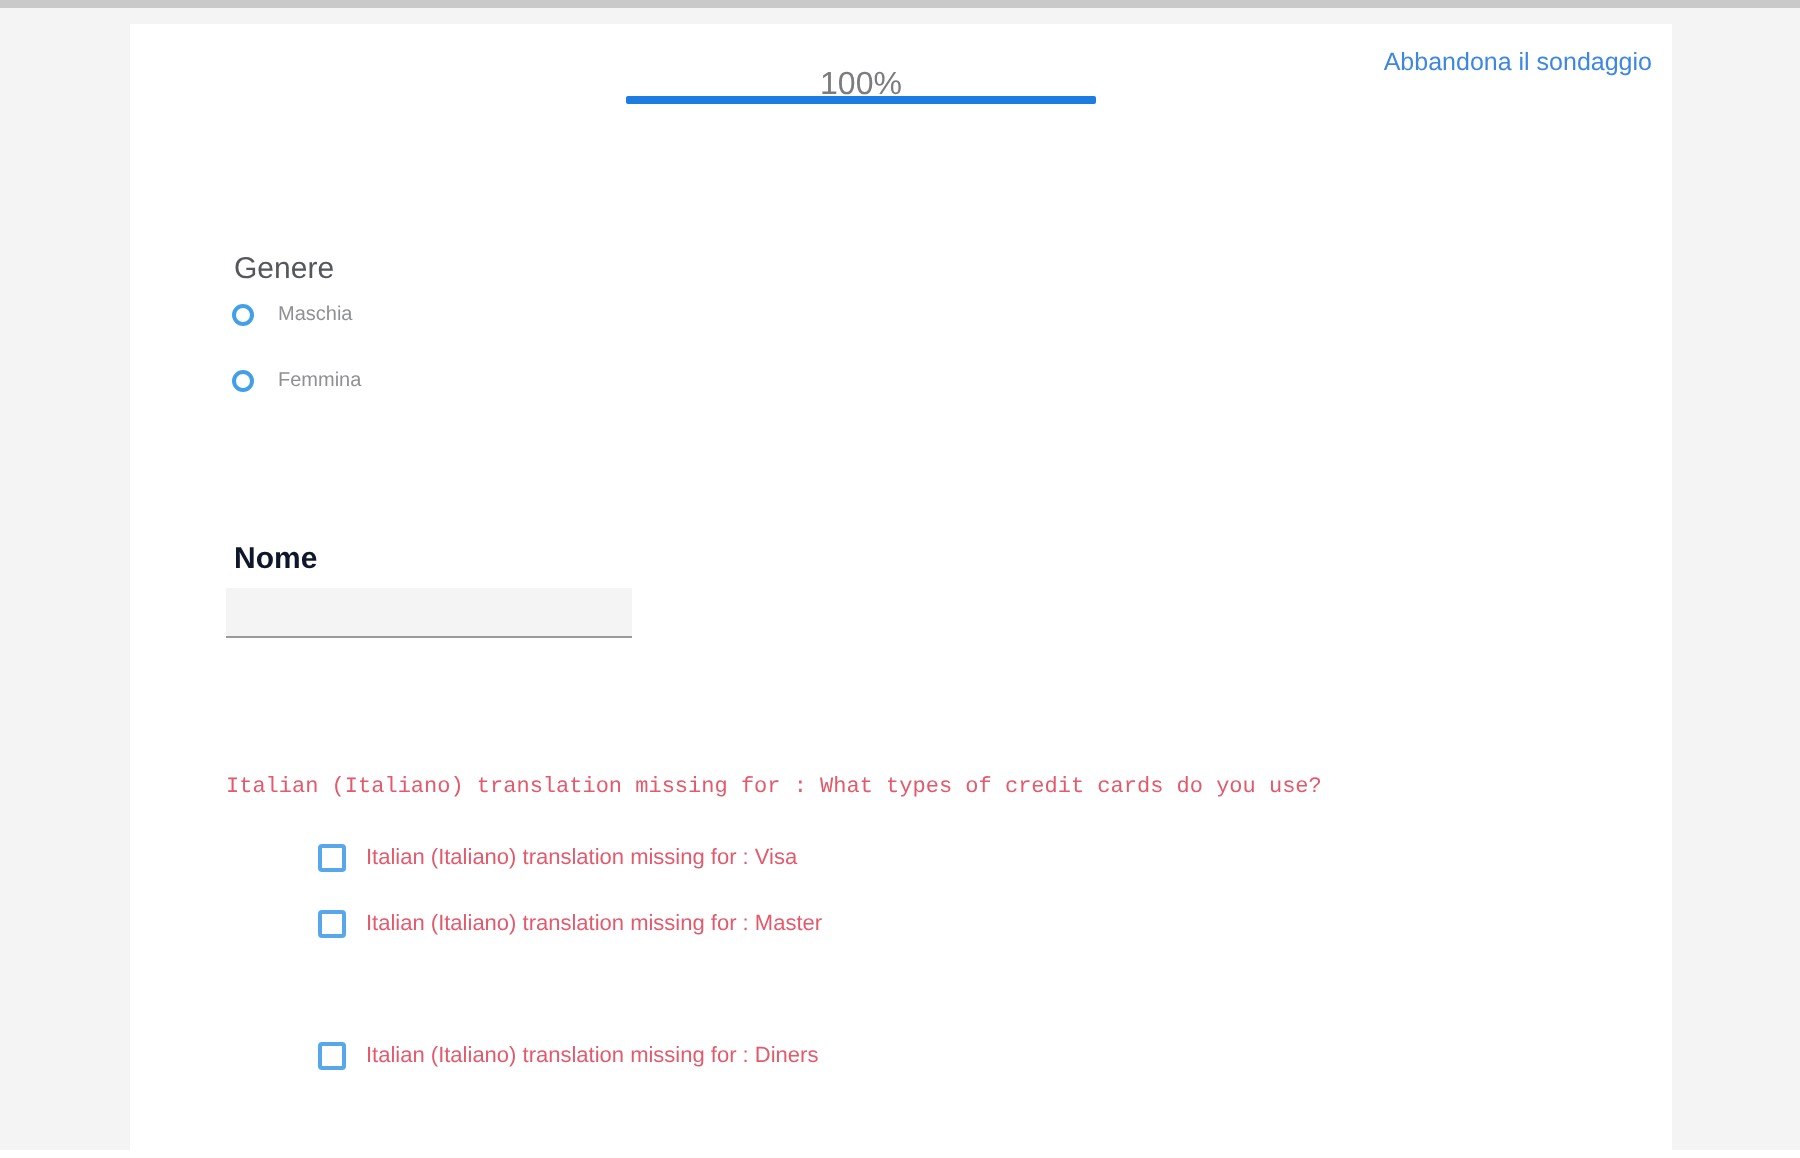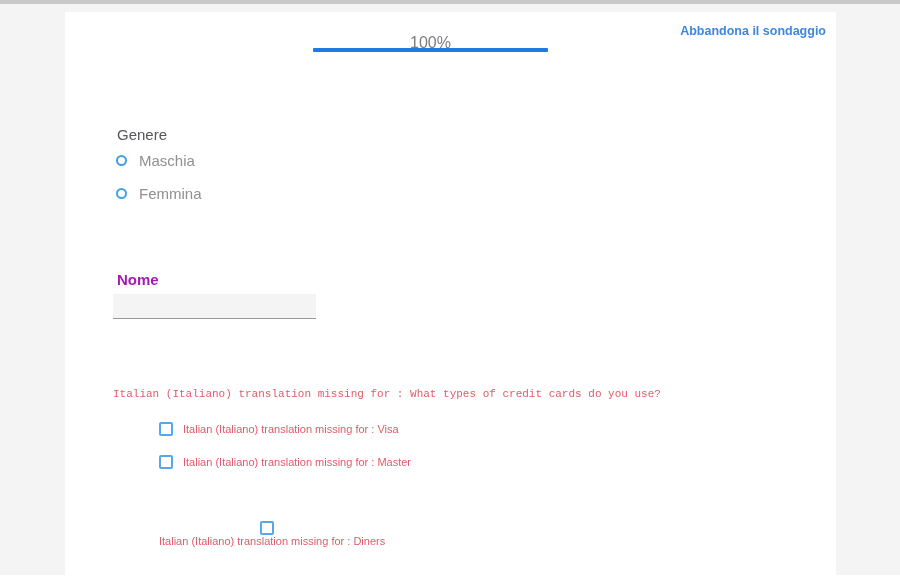--- a/index.html
+++ b/index.html
@@ -23,21 +23,21 @@
     background: #ffffff;
     z-index: 2;
   }
   .card {
     position: absolute; left: 65px; top: 12px;
     width: 771px; height: 567px;
     background: #ffffff;
   }
   .abandon-link {
     position: absolute; top: 12px; right: 10px;
-    font-size: 12.5px; font-weight: 700;
+    font-size: 12.5px; font-weight: 400;
     color: #3d87df;
     text-decoration: none;
     cursor: pointer;
   }
   .progress-label {
     position: absolute; top: 22px; left: 248px;
     width: 235px;
     text-align: center;
     font-size: 16px; color: #7c7c80;
   }
@@ -46,41 +46,41 @@
     width: 235px; height: 4px;
     background: #1c7ce2;
     border-radius: 1px;
   }
   .q-title {
     position: absolute; left: 48px;
     margin: 4px;
     font-size: 15px; font-weight: 400;
     color: #55575c;
   }
-  .q-title.bold { font-weight: 700; color: #a21caf; }
+  .q-title.bold { font-weight: 700; color: #0f172a; }
   #gender-title { top: 110px; }
   #name-title   { top: 255px; }
   .choice-row {
     position: absolute;
     display: flex; align-items: center;
     cursor: pointer;
   }
   .radio-row { left: 51px; }
   #radio-row-0 { top: 140px; }
   #radio-row-1 { top: 173px; }
   .radio-circle {
     width: 11px; height: 11px;
     border: 2px solid #43a0e8;
     border-radius: 50%;
     background: #fff;
     margin-right: 12px;
     flex: 0 0 auto;
   }
   .radio-label {
-    font-size: 15px; color: #8f9094;
+    font-size: 10px; color: #8f9094;
   }
   .name-input {
     position: absolute; left: 48px; top: 282px;
     width: 203px; height: 25px;
     background: #f4f4f4;
     border: none;
     border-bottom: 1px solid #9a9a9a;
     outline: none;
     padding: 0 6px;
     font-family: "Liberation Sans", sans-serif;
@@ -90,21 +90,21 @@
     position: absolute; left: 48px; top: 376px;
     margin: 0;
     font-size: 11px; font-weight: 400;
     color: #e25a6b;
     font-family: Liberation Mono, monospace;
   }
   .checkbox-row { left: 50px; padding-left: 44px; }
   #checkbox-row-0 { top: 410px; }
   #checkbox-row-1 { top: 443px; }
   #checkbox-row-2 { top: 476px; }
-  #checkbox-row-3 { top: 509px; flex-direction: column; }
+  #checkbox-row-3 { top: 509px; }
   .checkbox-square {
     width: 14px; height: 14px;
     border: 2px solid #58a7ea;
     border-radius: 2px;
     background: #fff;
     margin-right: 10px;
     flex: 0 0 auto;
   }
   .checkbox-label {
     font-size: 11px; color: #e25a6b;

